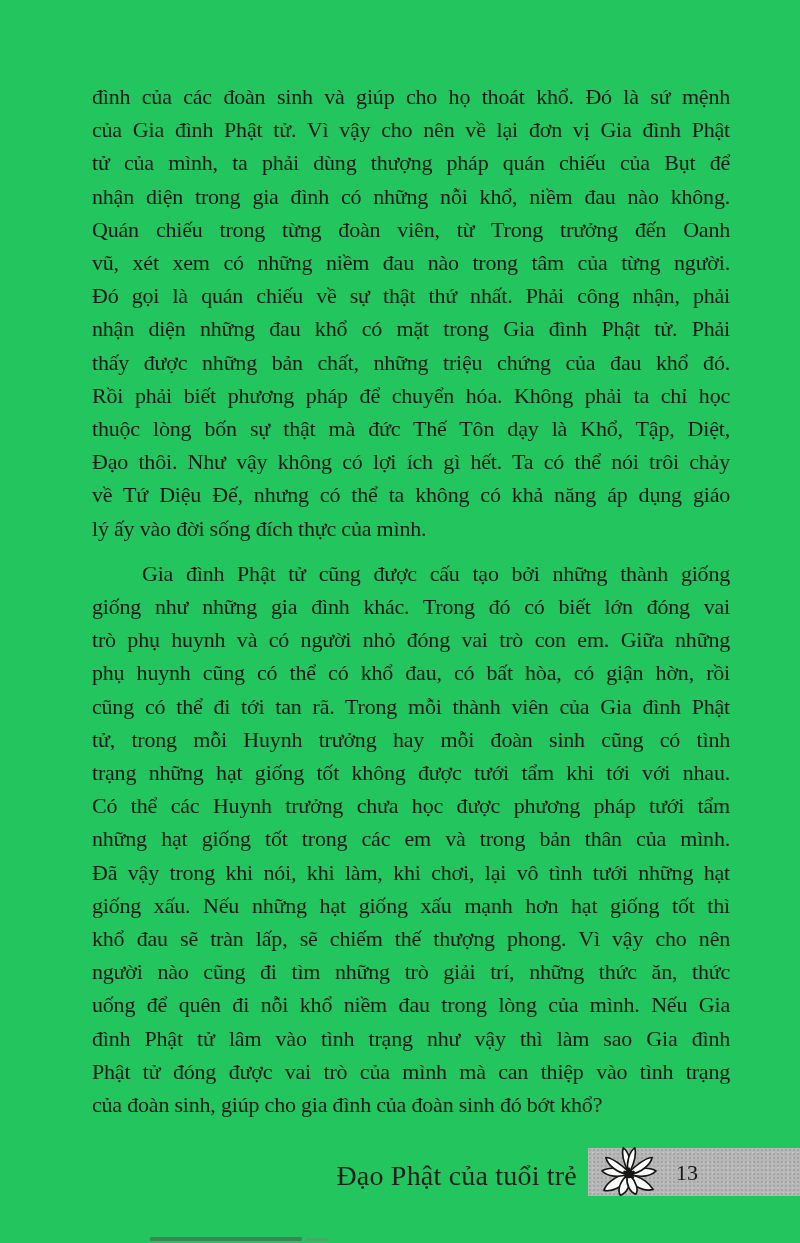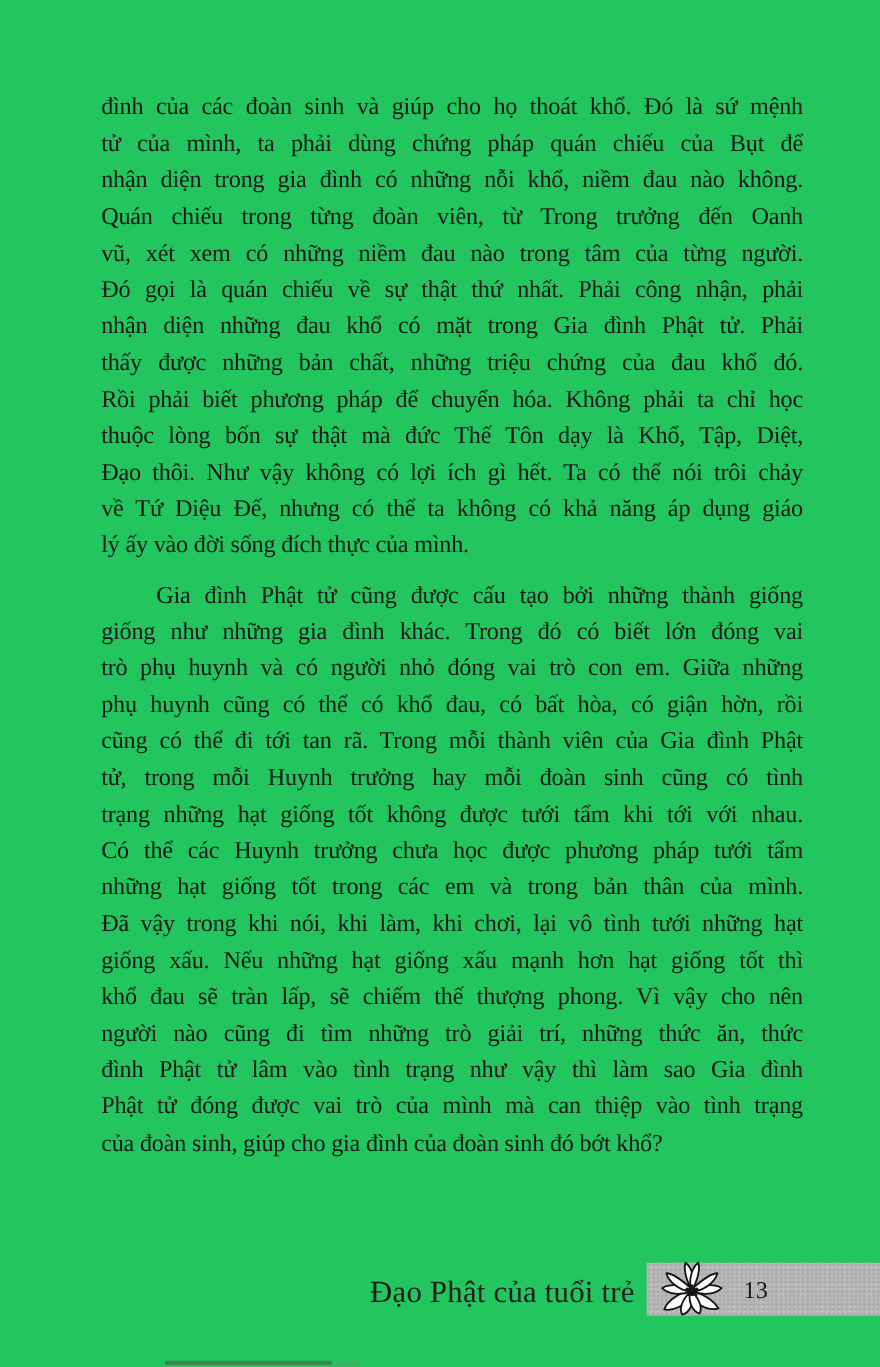--- a/index.html
+++ b/index.html
@@ -99,21 +99,22 @@
   }
 </style>
 </head>
 <body>
 
 <div class="page">
 
   <div class="text-block">
       <div class="paragraph">
         <div class="line">đình của các đoàn sinh và giúp cho họ thoát khổ. Đó là sứ mệnh</div>
-        <div class="line">tử của mình, ta phải dùng chứng pháp quán chiếu của Bụt để</div>
+        <div class="line">của Gia đình Phật tử. Vì vậy cho nên về lại đơn vị Gia đình Phật</div>
+        <div class="line">tử của mình, ta phải dùng thượng pháp quán chiếu của Bụt để</div>
         <div class="line">nhận diện trong gia đình có những nỗi khổ, niềm đau nào không.</div>
         <div class="line">Quán chiếu trong từng đoàn viên, từ Trong trưởng đến Oanh</div>
         <div class="line">vũ, xét xem có những niềm đau nào trong tâm của từng người.</div>
         <div class="line">Đó gọi là quán chiếu về sự thật thứ nhất. Phải công nhận, phải</div>
         <div class="line">nhận diện những đau khổ có mặt trong Gia đình Phật tử. Phải</div>
         <div class="line">thấy được những bản chất, những triệu chứng của đau khổ đó.</div>
         <div class="line">Rồi phải biết phương pháp để chuyển hóa. Không phải ta chỉ học</div>
         <div class="line">thuộc lòng bốn sự thật mà đức Thế Tôn dạy là Khổ, Tập, Diệt,</div>
         <div class="line">Đạo thôi. Như vậy không có lợi ích gì hết. Ta có thể nói trôi chảy</div>
         <div class="line">về Tứ Diệu Đế, nhưng có thể ta không có khả năng áp dụng giáo</div>
@@ -126,20 +127,21 @@
         <div class="line">phụ huynh cũng có thể có khổ đau, có bất hòa, có giận hờn, rồi</div>
         <div class="line">cũng có thể đi tới tan rã. Trong mỗi thành viên của Gia đình Phật</div>
         <div class="line">tử, trong mỗi Huynh trưởng hay mỗi đoàn sinh cũng có tình</div>
         <div class="line">trạng những hạt giống tốt không được tưới tẩm khi tới với nhau.</div>
         <div class="line">Có thể các Huynh trưởng chưa học được phương pháp tưới tẩm</div>
         <div class="line">những hạt giống tốt trong các em và trong bản thân của mình.</div>
         <div class="line">Đã vậy trong khi nói, khi làm, khi chơi, lại vô tình tưới những hạt</div>
         <div class="line">giống xấu. Nếu những hạt giống xấu mạnh hơn hạt giống tốt thì</div>
         <div class="line">khổ đau sẽ tràn lấp, sẽ chiếm thế thượng phong. Vì vậy cho nên</div>
         <div class="line">người nào cũng đi tìm những trò giải trí, những thức ăn, thức</div>
+        <div class="line">uống để quên đi nỗi khổ niềm đau trong lòng của mình. Nếu Gia</div>
         <div class="line">đình Phật tử lâm vào tình trạng như vậy thì làm sao Gia đình</div>
         <div class="line">Phật tử đóng được vai trò của mình mà can thiệp vào tình trạng</div>
         <div class="line last">của đoàn sinh, giúp cho gia đình của đoàn sinh đó bớt khổ?</div>
       </div>
     </div>
 
   <div class="footer-band"></div>
 
   <div class="running-title">Đạo Phật của tuổi trẻ</div>
 

